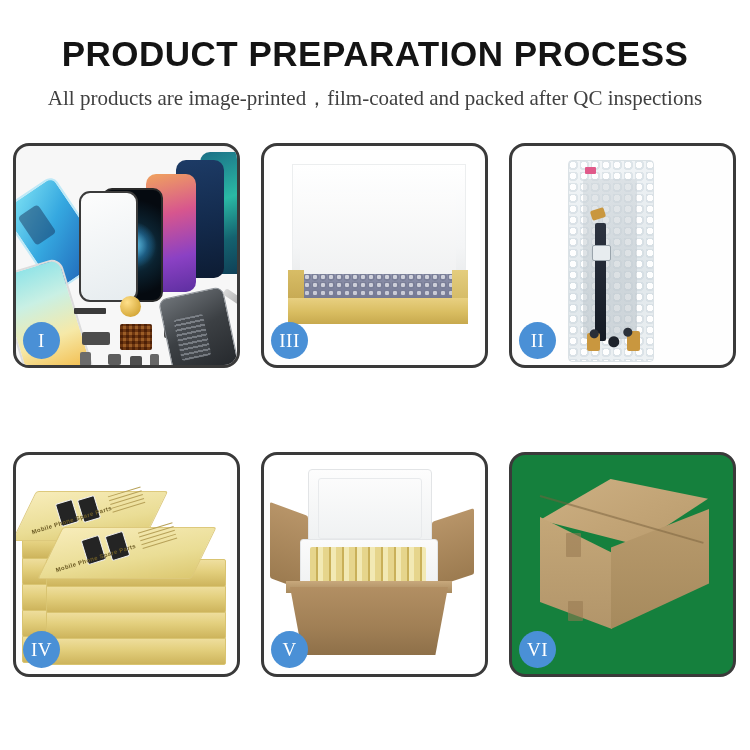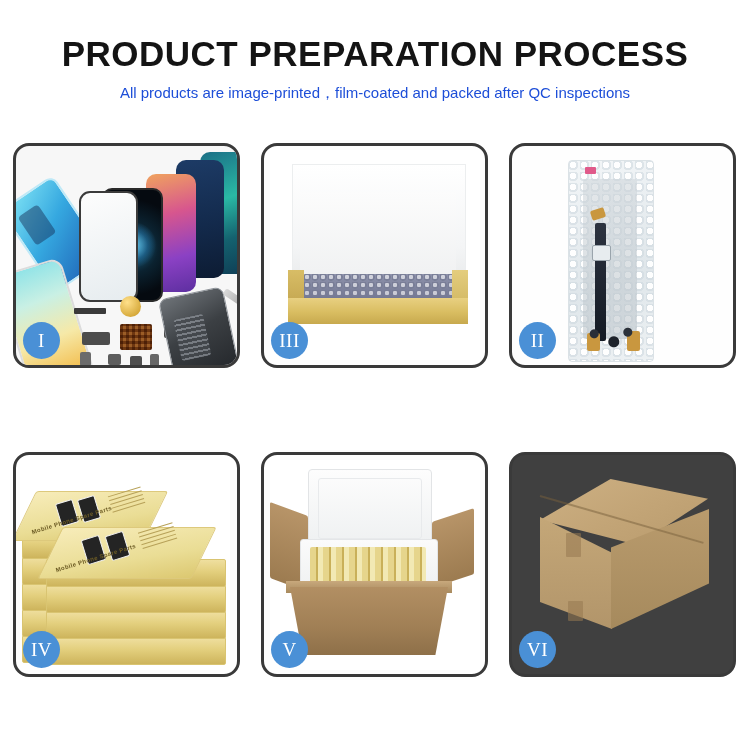--- a/index.html
+++ b/index.html
@@ -9,21 +9,21 @@
   }
   .page{position:relative;width:750px;height:750px;}
 
   
   .header{padding-top:36px;text-align:center;}
   .title{
     font-size:35px;font-weight:700;letter-spacing:.5px;color:#141414;
     line-height:1.05;white-space:nowrap;
   }
   .subtitle{
-    margin-top:11px;font-size:15px;color:#1d4ed8;white-space:nowrap;
+    margin-top:11px;font-size:21px;color:#404040;white-space:nowrap;font-family:Liberation Serif, serif;
   }
 
   
   .grid{
     position:absolute;left:13px;top:143px;width:724px;height:540px;
     display:grid;grid-template-columns:227px 227px 227px;
     grid-template-rows:225px 225px;column-gap:21px;row-gap:84px;
   }
   .panel{
     position:relative;border:3px solid #3a3a3a;border-radius:16px;
@@ -249,21 +249,21 @@
     position:absolute;left:26px;top:132px;width:158px;height:68px;
     background:linear-gradient(180deg,#b28f63 0%,#a07f55 60%,#8e7049 100%);
     clip-path:polygon(0 0,100% 0,92% 100%,8% 100%);
   }
   .carton-rim{
     position:absolute;left:22px;top:126px;width:166px;height:12px;
     background:linear-gradient(180deg,#c8a87c,#a88a5e);
   }
 
   
-  .p6{background:#404040;}
+  .p6{background:#15803d;}
   .box-top{
     position:absolute;left:28px;top:24px;width:168px;height:66px;
     background:linear-gradient(155deg,#cdb083 0%,#c2a476 55%,#b99b6d 100%);
     clip-path:polygon(42% 0,100% 30%,58% 100%,0 62%);
   }
   .box-left{
     position:absolute;left:28px;top:62px;width:72px;height:112px;
     background:linear-gradient(180deg,#c4a778 0%,#b2956a 100%);
     clip-path:polygon(0 0,100% 32%,100% 100%,0 76%);
   }

